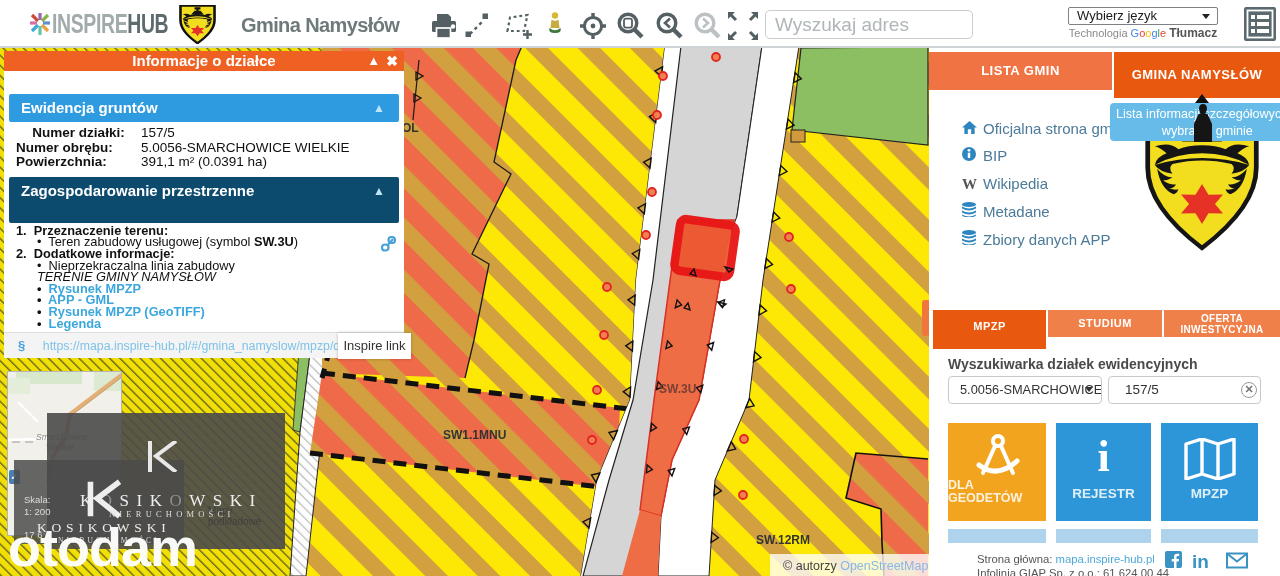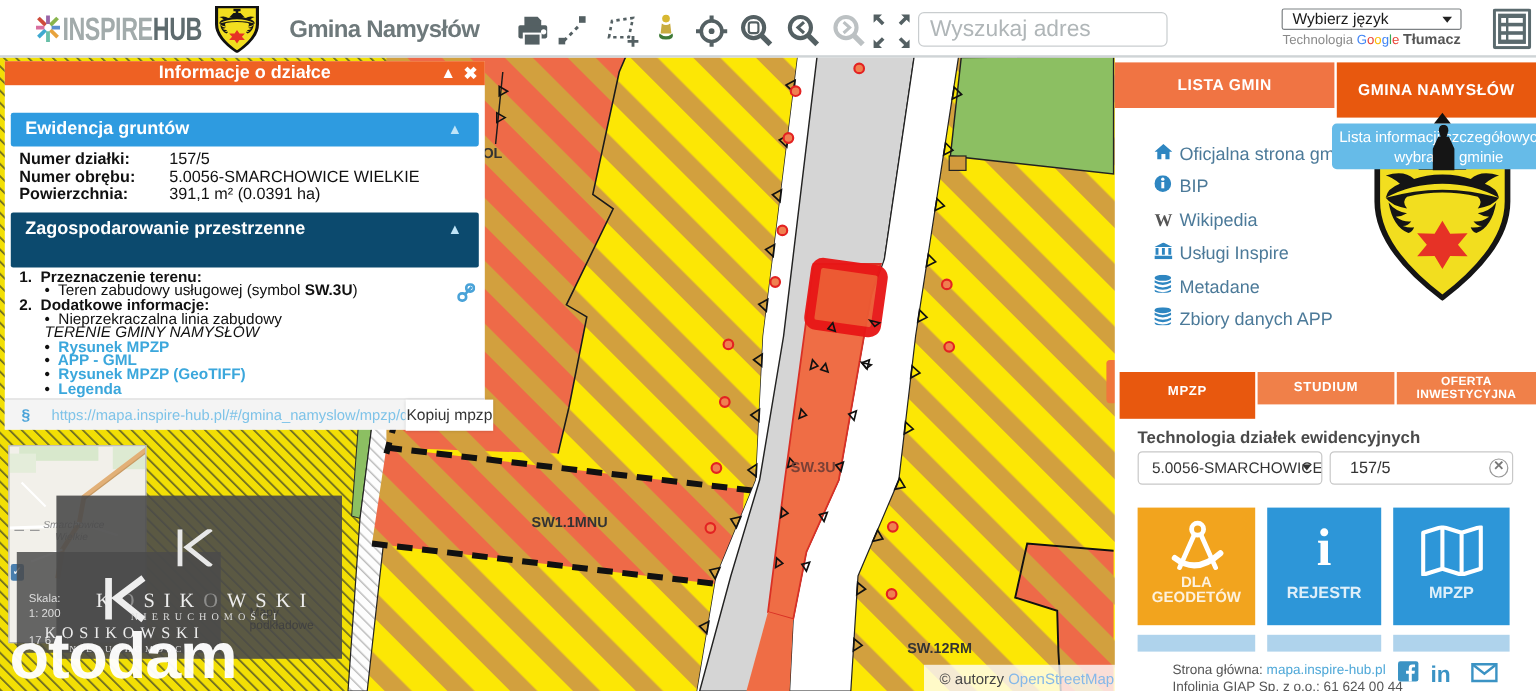--- a/index.html
+++ b/index.html
@@ -253,21 +253,21 @@
     <span style="position:absolute;right:24px;top:0;font-size:13px;">▲</span>
     <span style="position:absolute;right:6px;top:0;font-size:14px;">✖</span>
   </div>
   <div style="padding:23px 5px 0 5px;">
 
     <div style="height:28px;background:#2E9BE0;color:#fff;font-weight:bold;font-size:15px;line-height:28px;padding-left:12px;border-radius:2px;position:relative;">Ewidencja gruntów
       <span style="position:absolute;right:14px;top:0;font-size:12px;color:#BFE4F8;">▲</span>
     </div>
 
     <div style="font-size:13.5px;color:#111;padding:4px 0 7px 7px;line-height:14.6px;">
-      <div><b style="display:inline-block;width:125px;">Numer działki:</b>157/5</div>
+      <div><b style="display:inline-block;width:125px;text-align:center;">Numer działki:</b>157/5</div>
       <div><b style="display:inline-block;width:125px;">Numer obrębu:</b>5.0056-SMARCHOWICE WIELKIE</div>
       <div><b style="display:inline-block;width:125px;">Powierzchnia:</b>391,1 m² (0.0391 ha)</div>
     </div>
 
     <div style="height:46px;background:#0c4a6e;color:#fff;font-weight:bold;font-size:15px;line-height:28px;padding-left:12px;border-radius:2px;position:relative;">Zagospodarowanie przestrzenne
       <span style="position:absolute;right:14px;top:0;font-size:12px;color:#BFE4F8;">▲</span>
     </div>
 
     <div style="font-size:12.8px;color:#111;line-height:11.6px;padding:2px 0 0 7px;">
       <div><b>1.&nbsp; Przeznaczenie terenu:</b></div>
@@ -278,21 +278,21 @@
       <div style="padding-left:21px;color:#3BA7DC;font-weight:bold;"><span style="color:#111;">•</span>&nbsp; Rysunek MPZP</div>
       <div style="padding-left:21px;color:#3BA7DC;font-weight:bold;"><span style="color:#111;">•</span>&nbsp; APP - GML</div>
       <div style="padding-left:21px;color:#3BA7DC;font-weight:bold;"><span style="color:#111;">•</span>&nbsp; Rysunek MPZP (GeoTIFF)</div>
       <div style="padding-left:21px;color:#3BA7DC;font-weight:bold;"><span style="color:#111;">•</span>&nbsp; Legenda</div>
     </div>
   </div>
 
   <div style="margin-top:3px;height:26px;background:#f4f4f4;border-top:1px solid #ddd;position:relative;font-size:13px;line-height:26px;white-space:nowrap;overflow:visible;">
     <span style="color:#4AA3D8;font-weight:bold;padding-left:14px;">§</span>
     <span style="color:#7EC3E8;padding-left:14px;font-size:12.3px;">https://mapa.inspire-hub.pl/#/gmina_namyslow/mpzp/dzi...</span>
-    <div class="abs" style="right:-7px;top:0;width:73px;height:26px;background:#fff;color:#333;text-align:center;box-shadow:0 0 3px rgba(0,0,0,0.25);">Kopiuj mpzp</div>
+    <div class="abs" style="right:-7px;top:0;width:73px;height:26px;background:#fff;color:#333;text-align:center;box-shadow:0 0 3px rgba(0,0,0,0.25);">Inspire link</div>
   </div>
 
   <svg class="abs" style="right:8px;top:185px;" width="15" height="16" viewBox="0 0 15 16">
     <g stroke="#4AA3D8" stroke-width="2.2" fill="none">
     <path d="M6,10 L12,3"></path>
     <rect x="7.5" y="1" width="6.5" height="6" rx="3"></rect>
     <rect x="1" y="8.5" width="6.5" height="6" rx="3"></rect>
     </g>
   </svg>
 </div>
@@ -306,23 +306,20 @@
   <div class="abs" style="left:33px;top:69px;font-size:15px;color:#4C7A99;line-height:27.4px;">
     <div><svg width="15" height="13" viewBox="0 0 16 14" style="margin-right:6px;">
           <path d="M8,0 L16,7 H13.5 V14 H9.8 V9 H6.2 V14 H2.5 V7 H0 Z" fill="#2E86C1"></path>
         </svg>Oficjalna strona gminy</div>
     <div><svg width="14" height="14" viewBox="0 0 16 16" style="margin-right:7px;">
           <circle cx="8" cy="8" r="8" fill="#2E86C1"></circle>
           <rect x="6.6" y="6.5" width="2.8" height="6" fill="#fff"></rect>
           <circle cx="8" cy="3.8" r="1.6" fill="#fff"></circle>
         </svg>BIP</div>
     <div><span style="color:#555;font-size:15px;display:inline-block;width:21px;font-family:'Liberation Serif',serif;font-weight:bold;">W</span>Wikipedia</div>
-    <div><svg width="15" height="14" viewBox="0 0 16 15" style="margin-right:6px;">
-          <path d="M8,0 L16,4 H0 Z M1,5 h2.6 v6 H1 Z M6.7,5 h2.6 v6 H6.7 Z M12.4,5 h2.6 v6 h-2.6 Z M0,12 h16 v3 H0 Z" fill="#2E86C1"></path>
-        </svg>Usługi Inspire</div>
     <div><svg width="14" height="15" viewBox="0 0 14 15" style="margin-right:7px;">
           <g fill="#2E86C1">
             <ellipse cx="7" cy="2.5" rx="7" ry="2.5"></ellipse>
             <path d="M0,4.5 q7,4 14,0 v2 q-7,4 -14,0 Z"></path>
             <path d="M0,8.5 q7,4 14,0 v2 q-7,4 -14,0 Z"></path>
             <path d="M0,12.5 q7,4 14,0 v0.5 a7,2.5 0 0 1 -14,0 Z"></path>
           </g>
         </svg>Metadane</div>
     <div><svg width="14" height="15" viewBox="0 0 14 15" style="margin-right:7px;">
           <g fill="#2E86C1">
@@ -351,21 +348,21 @@
   <div class="abs" style="left:266px;top:48px;width:0;height:0;border:7px solid transparent;border-bottom:9px solid #111;border-top:none;"></div>
 
   <svg class="abs" style="left:263px;top:58px;" width="22" height="38" viewBox="0 0 22 38">
     <path d="M11,0 q4,0 4,5 l-1.5,5 h2 l4.5,10 v18 h-18 v-18 l4.5,-10 h2 L7,5 q0,-5 4,-5 Z" fill="#151515"></path>
   </svg>
 
   <div class="abs" style="left:4px;top:264px;width:113px;height:39px;background:#E8580E;color:#fff;font-weight:bold;font-size:11px;text-align:center;line-height:33px;letter-spacing:0.5px;">MPZP</div>
   <div class="abs" style="left:119px;top:264px;width:114px;height:27px;background:#F08049;color:#fff;font-weight:bold;font-size:11px;text-align:center;line-height:27px;letter-spacing:0.5px;">STUDIUM</div>
   <div class="abs" style="left:235px;top:264px;width:116px;height:27px;background:#F08049;color:#fff;font-weight:bold;font-size:10px;text-align:center;line-height:11px;padding-top:3px;letter-spacing:0.3px;">OFERTA<br>INWESTYCYJNA</div>
 
-  <div class="abs" style="left:19px;top:310px;font-size:14px;font-weight:bold;color:#4a4a4a;">Technologia działek ewidencyjnych</div>
+  <div class="abs" style="left:19px;top:310px;font-size:14px;font-weight:bold;color:#4a4a4a;">Wyszukiwarka działek ewidencyjnych</div>
 
   <div class="abs" style="left:19px;top:330px;width:154px;height:28px;border:1.5px solid #c8c8c8;border-radius:4px;font-size:12.8px;color:#333;line-height:26px;padding-left:11px;overflow:hidden;white-space:nowrap;">5.0056-SMARCHOWICE W</div>
   <div class="abs" style="left:156px;top:341px;width:0;height:0;border:4px solid transparent;border-top:5px solid #333;"></div>
 
   <div class="abs" style="left:179px;top:330px;width:153px;height:28px;border:1.5px solid #c8c8c8;border-radius:4px;font-size:13.5px;color:#333;line-height:26px;padding-left:16px;">157/5</div>
 
   <div class="abs" style="left:312px;top:336px;width:16px;height:16px;border:1.5px solid #999;border-radius:50%;color:#777;font-size:11px;font-weight:bold;text-align:center;line-height:13px;">✕</div>
 
   <div class="abs" style="left:19px;top:377px;width:98px;height:98px;background:#F2A41E;"></div>
 
@@ -378,21 +375,21 @@
       <circle cx="25" cy="8" r="5"></circle>
       <path d="M22,13 L10,40 M28,13 L40,40"></path>
       <path d="M6,32 Q24,46 44,28" stroke-width="5"></path>
     </g>
   </svg>
   <div class="abs" style="left:127px;top:385px;width:95px;text-align:center;color:#fff;font-size:44px;font-weight:bold;font-family:'Liberation Serif',serif;">i</div>
   <svg class="abs" style="left:255px;top:392px;" width="52" height="42" viewBox="0 0 52 42">
     <path d="M2,6 L18,1 L34,6 L50,1 L50,36 L34,41 L18,36 L2,41 Z M18,1 V36 M34,6 V41" stroke="#fff" stroke-width="3.4" fill="none" stroke-linejoin="round"></path>
   </svg>
 
-  <div class="abs" style="left:19px;top:433px;width:98px;text-align:center;color:rgba(255,255,255,0.85);font-weight:bold;font-size:12.5px;line-height:13px;">DLA<br>GEODETÓW</div>
+  <div class="abs" style="left:19px;top:433px;width:98px;color:rgba(255,255,255,0.85);font-weight:bold;font-size:12.5px;line-height:13px;">DLA<br>GEODETÓW</div>
   <div class="abs" style="left:127px;top:440px;width:95px;text-align:center;color:rgba(255,255,255,0.85);font-weight:bold;font-size:13.5px;">REJESTR</div>
   <div class="abs" style="left:232px;top:440px;width:97px;text-align:center;color:rgba(255,255,255,0.85);font-weight:bold;font-size:13.5px;">MPZP</div>
 
   <div class="abs" style="left:19px;top:483px;width:98px;height:14px;background:#AFD3EC;"></div>
   <div class="abs" style="left:127px;top:483px;width:95px;height:14px;background:#AFD3EC;"></div>
   <div class="abs" style="left:232px;top:483px;width:97px;height:14px;background:#AFD3EC;"></div>
 
   <div class="abs" style="left:48px;top:507px;font-size:11.3px;color:#555;line-height:13.5px;">Strona główna: <span style="color:#4FA8D8;">mapa.inspire-hub.pl</span><br>Infolinia GIAP Sp. z o.o.: 61 624 00 44</div>
 
   <svg class="abs" style="left:236px;top:503px;" width="84" height="21" viewBox="0 0 84 21">

